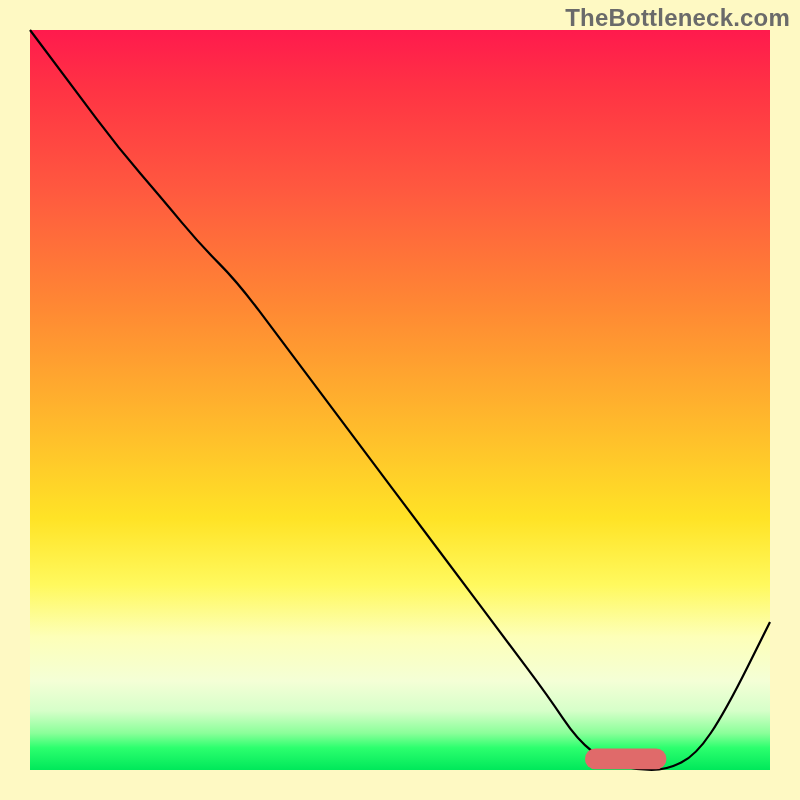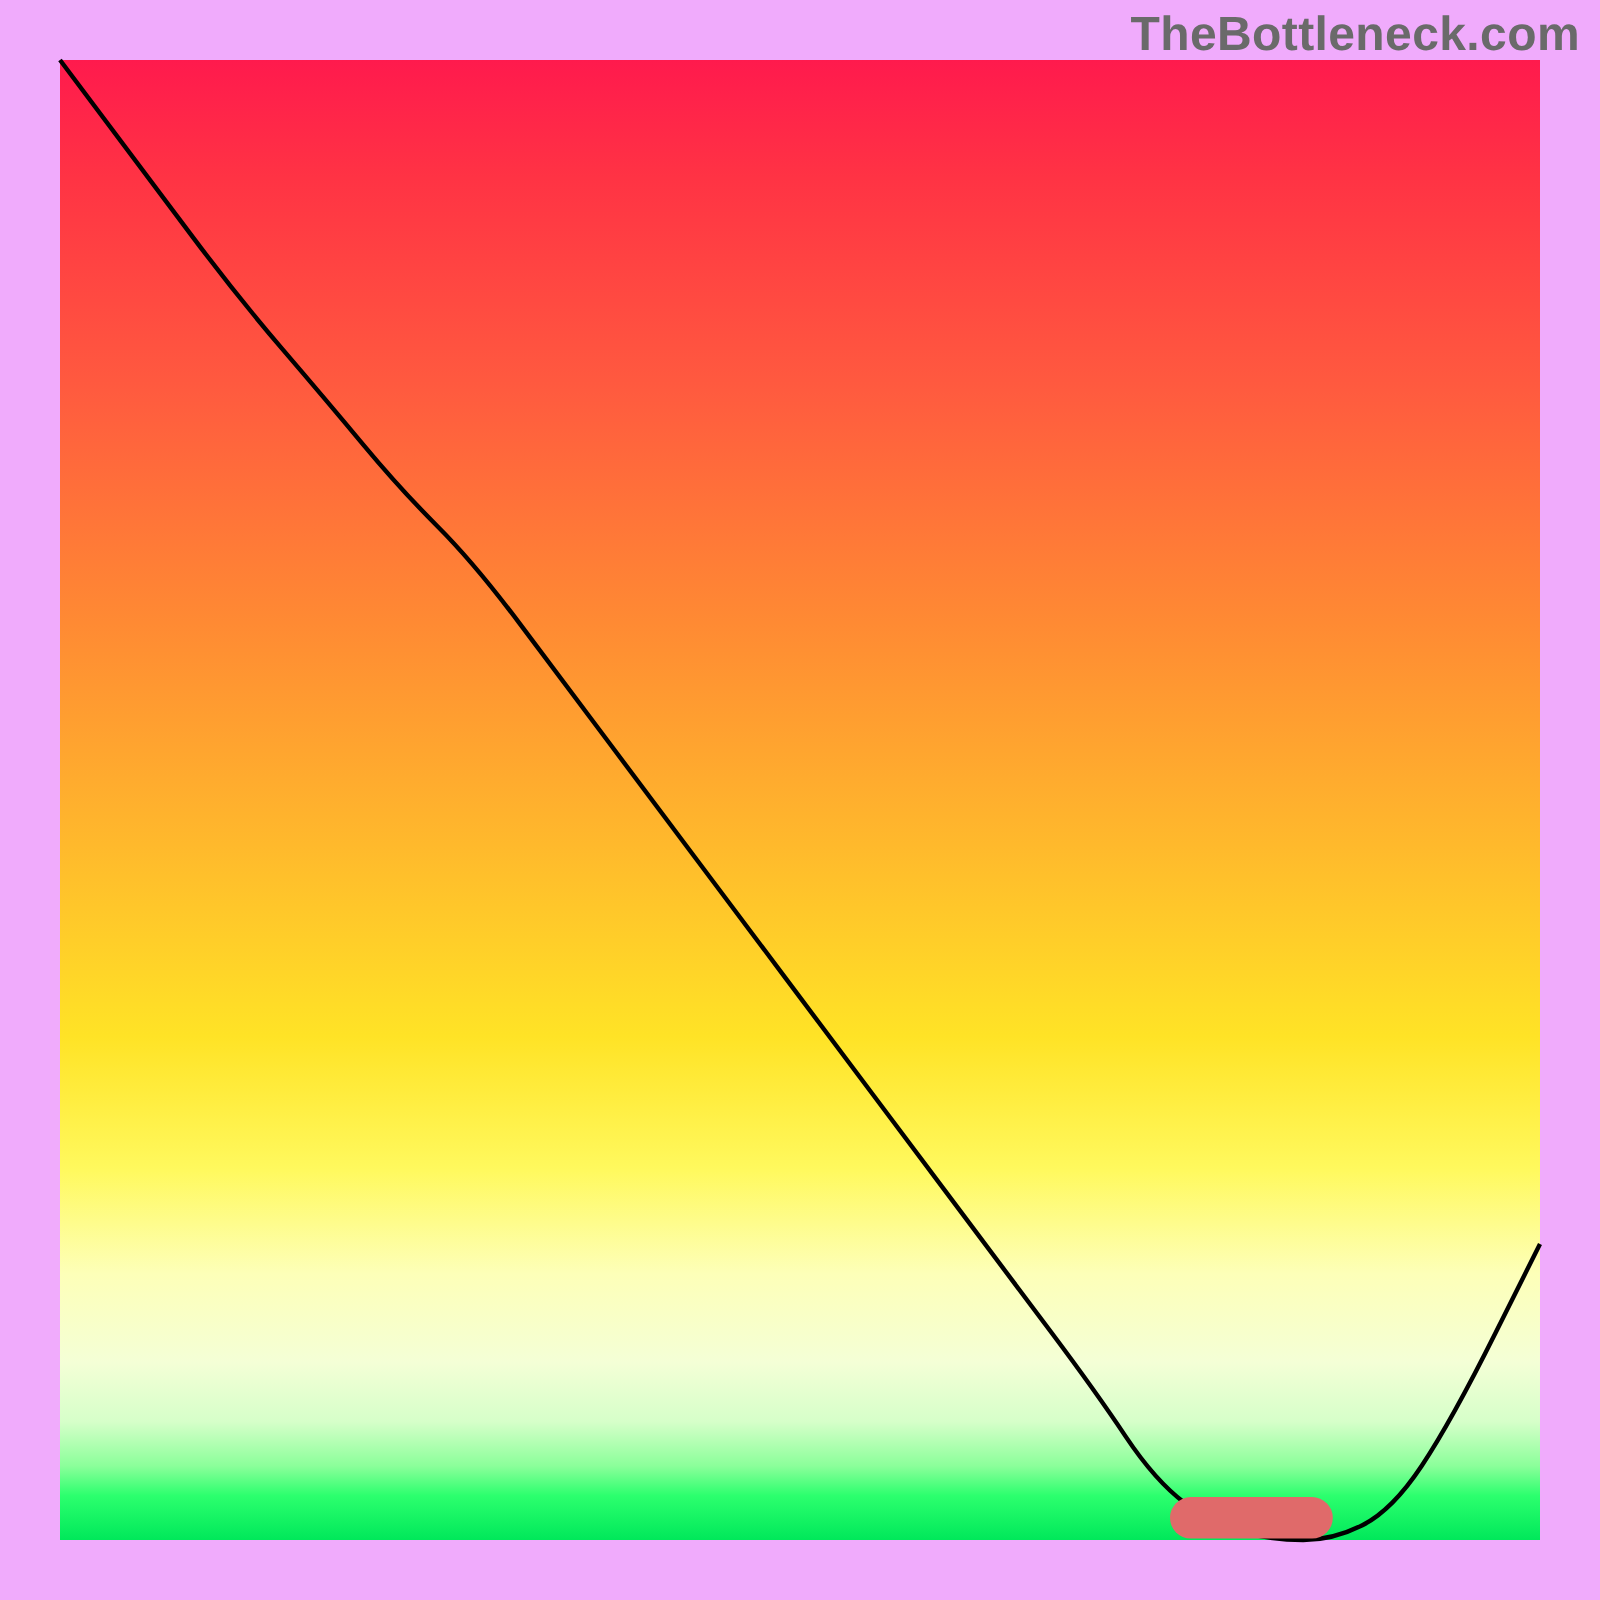--- a/index.html
+++ b/index.html
@@ -8,21 +8,21 @@
     width: 800px;
     height: 800px;
     background: #000;
     overflow: hidden;
     font-family: Arial, Helvetica, sans-serif;
   }
   .frame {
     position: relative;
     width: 800px;
     height: 800px;
-    background: #f0abfc;
+    background: #fef9c3;
   }
   .plot {
     position: absolute;
     left: 30px;
     top: 30px;
     width: 740px;
     height: 740px;
     
     background: linear-gradient(
       to bottom,

